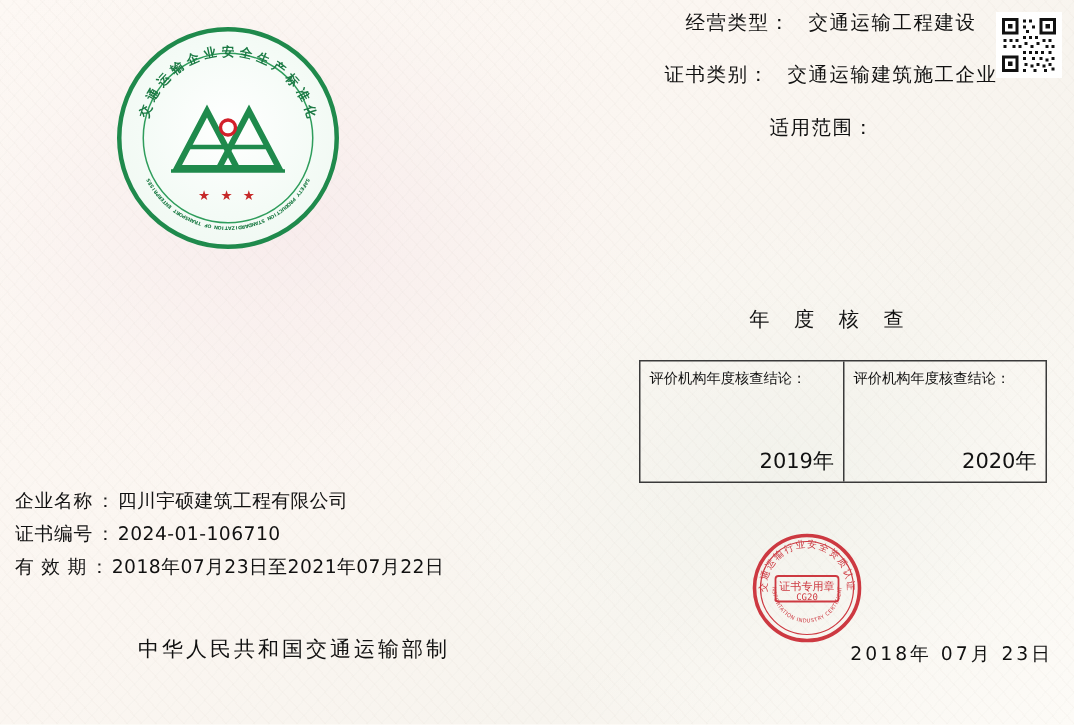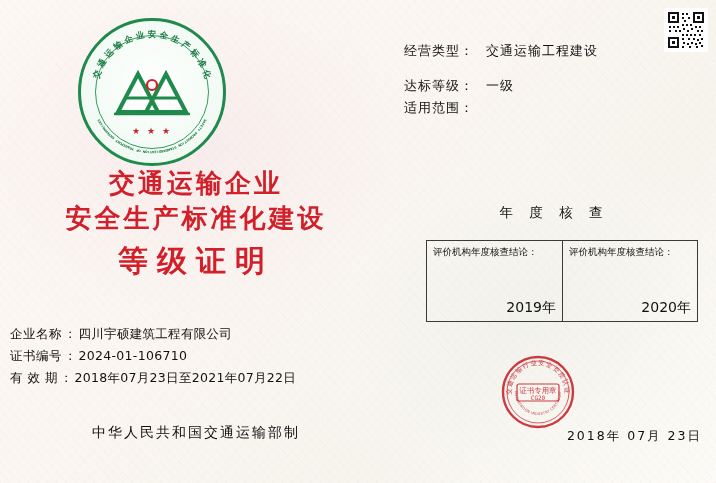--- a/index.html
+++ b/index.html
@@ -179,28 +179,28 @@
     top: 6px;
     width: 300px;
     font-size: 13px;
     color: #111;
   }
   .rrow {
     display: flex;
     align-items: baseline;
     height: 35px;
     white-space: nowrap;
+    justify-content: center;
   }
   .rlabel {
     letter-spacing: 1px;
   }
   .rvalue {
     margin-left: 12px;
     letter-spacing: 1px;
-    margin-top: 36px;
   }
 
   
   .qr {
     position: absolute;
     right: 8px;
     top: 8px;
     width: 44px;
     height: 44px;
     background: #fff;
@@ -370,25 +370,20 @@
           <path d="M14 40 L40 40" stroke="#1f8a4c" stroke-width="3"></path>
           <path d="M42 40 L66 40" stroke="#1f8a4c" stroke-width="3"></path>
           <circle cx="40" cy="27" r="5" fill="none" stroke="#d2202a" stroke-width="2.2"></circle>
           <path d="M2 56 L78 56" stroke="#1f8a4c" stroke-width="2.4"></path>
         </svg>
       </div>
 
       <div class="emblem-stars">★ ★ ★</div>
     </div>
 
-    <div class="title-block">
-      <div class="title-line1">交通运输企业</div>
-      <div class="title-line2">安全生产标准化建设</div>
-      <div class="title-line3">等级证明</div>
-    </div>
 
     <div class="fields">
       <div class="field-row">
         <span class="field-label">企业名称</span>
         <span class="field-colon">：</span>
         <span class="field-value">四川宇硕建筑工程有限公司</span>
       </div>
       <div class="field-row">
         <span class="field-label">证书编号</span>
         <span class="field-colon">：</span>
@@ -466,22 +461,22 @@
         </g>
       </svg>
     </div>
 
     <div class="rfields">
       <div class="rrow">
         <span class="rlabel">经营类型：</span>
         <span class="rvalue">交通运输工程建设</span>
       </div>
       <div class="rrow">
-        <span class="rlabel">达标等级：</span>
-        <span class="rvalue">一级</span>
+        <span class="rlabel">证书类别：</span>
+        <span class="rvalue">交通运输建筑施工企业</span>
       </div>
       <div class="rrow">
         <span class="rlabel">适用范围：</span>
         <span class="rvalue"></span>
       </div>
     </div>
 
     <div class="review-title">年 度 核 查</div>
 
     <div class="review-table">

